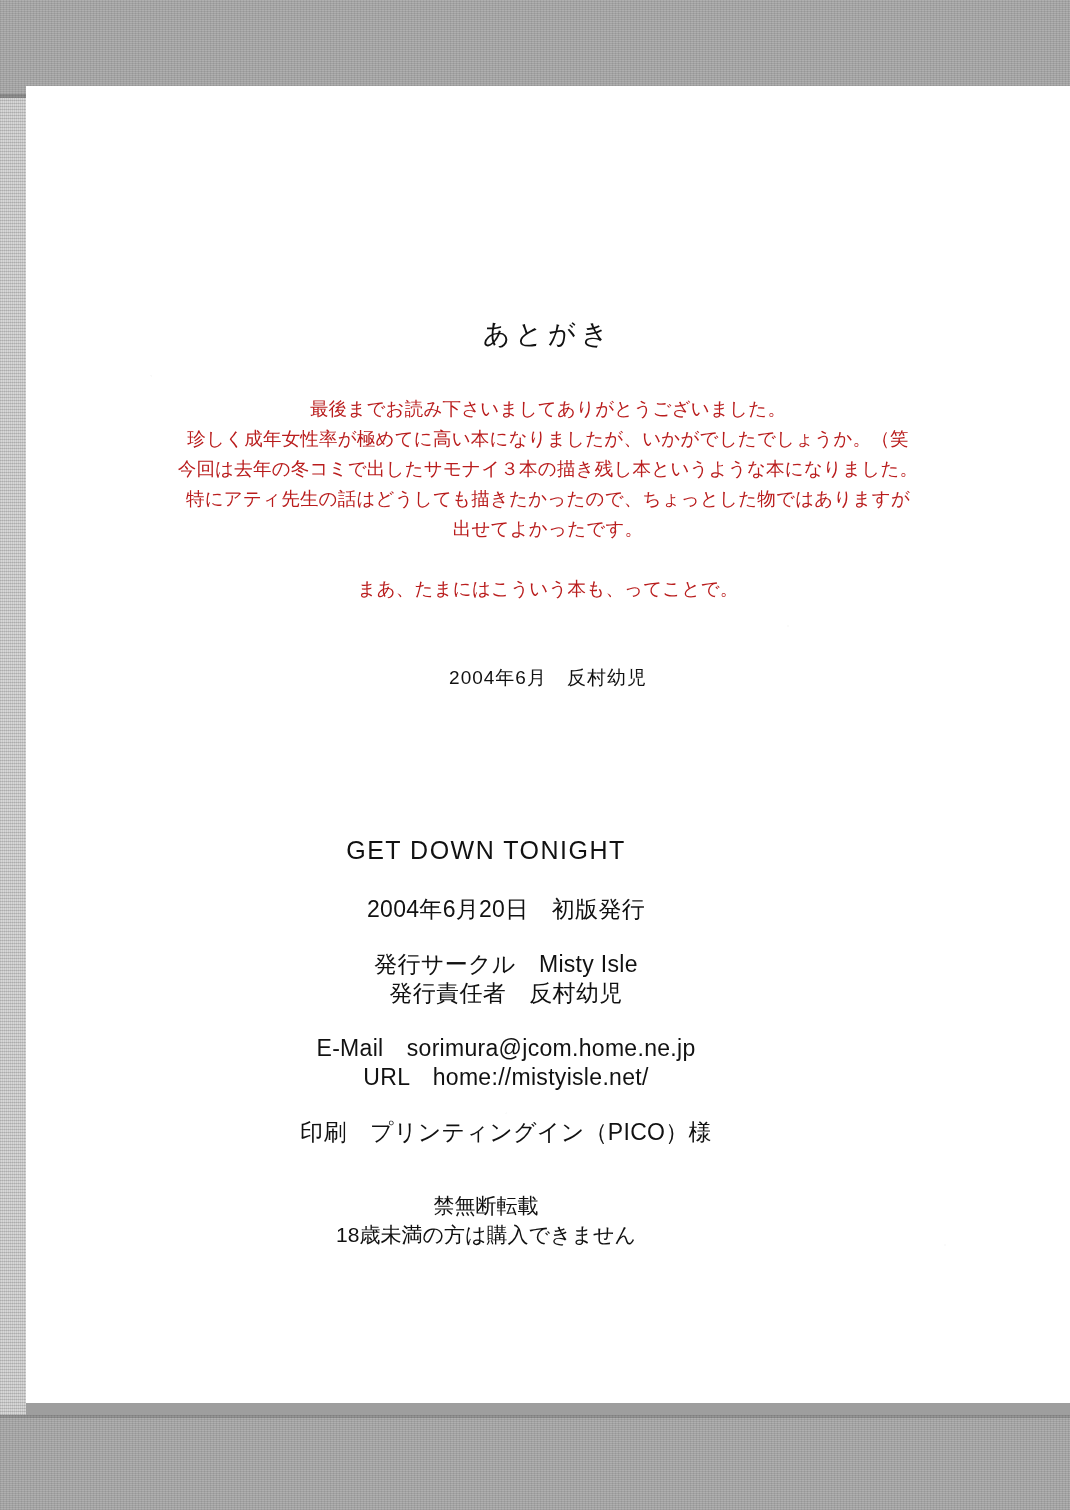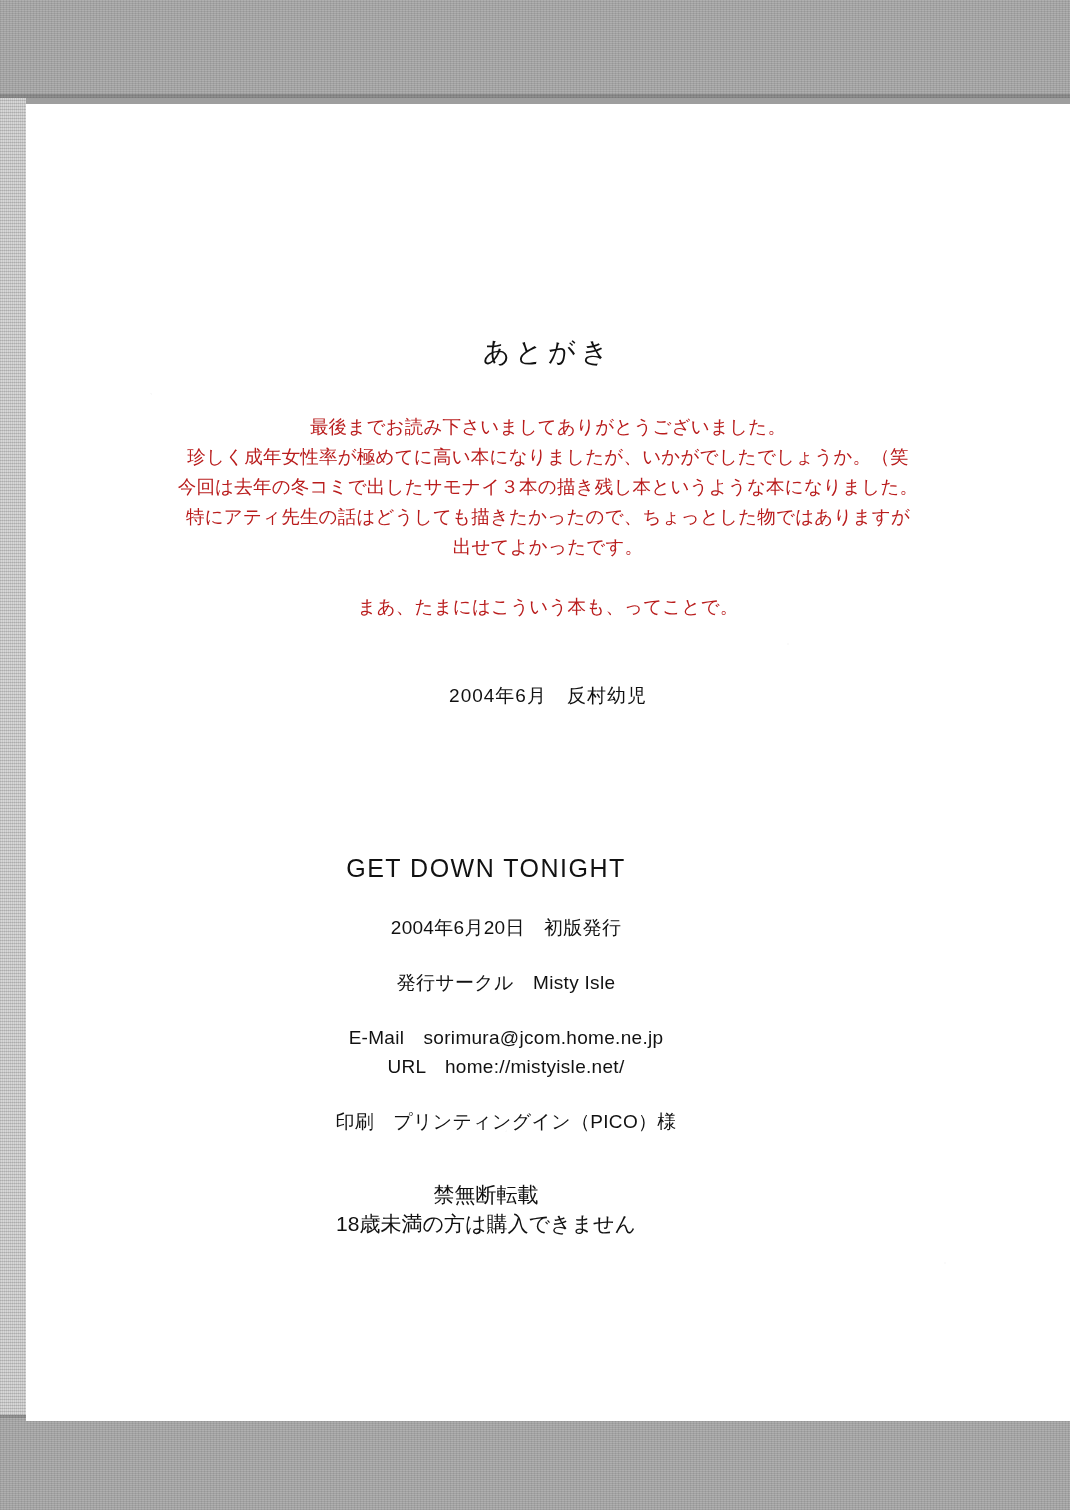--- a/index.html
+++ b/index.html
@@ -50,21 +50,21 @@
     width: 26px;
     height: 1317px;
     background-color: #cfcfcf;
     background-image:
       repeating-linear-gradient(0deg, rgba(0,0,0,0.10) 0px, rgba(0,0,0,0.10) 1px, rgba(255,255,255,0.10) 1px, rgba(255,255,255,0.10) 3px),
       repeating-linear-gradient(90deg, rgba(0,0,0,0.07) 0px, rgba(0,0,0,0.07) 1px, rgba(255,255,255,0.06) 1px, rgba(255,255,255,0.06) 2px);
   }
 
   .page {
     position: absolute;
-    top: 104px;
+    top: 86px;
     left: 26px;
     width: 1044px;
     height: 1317px;
     background: #ffffff;
     color: #111;
   }
 
   
   .page::before {
     content: "";
@@ -111,21 +111,21 @@
     left: 0;
     width: 920px;
     text-align: center;
   }
   .colophon-title {
     font-size: 25px;
     letter-spacing: 1.5px;
     margin-bottom: 30px;
   }
   .colophon-line {
-    font-size: 19px;
+    font-size: 23px;
     line-height: 29px;
     letter-spacing: 0.3px;
     margin-left: 40px;
   }
   .block-gap { height: 26px; }
   .block-gap-lg { height: 44px; }
   .notice-line {
     font-size: 21px;
     line-height: 29px;
   }
@@ -158,20 +158,21 @@
     <div class="sig">2004年6月　反村幼児</div>
   </section>
 
   <section class="colophon">
     <div class="colophon-title">GET DOWN TONIGHT</div>
 
     <div class="colophon-line">2004年6月20日　初版発行</div>
 
     <div class="block-gap"></div>
     <div class="colophon-line">発行サークル　Misty Isle</div>
+    <div class="colophon-line">発行責任者　反村幼児</div>
 
     <div class="block-gap"></div>
     <div class="colophon-line">E-Mail　sorimura@jcom.home.ne.jp</div>
     <div class="colophon-line">URL　home://mistyisle.net/</div>
 
     <div class="block-gap"></div>
     <div class="colophon-line">印刷　プリンティングイン（PICO）様</div>
 
     <div class="block-gap-lg"></div>
     <div class="notice-line">禁無断転載</div>

